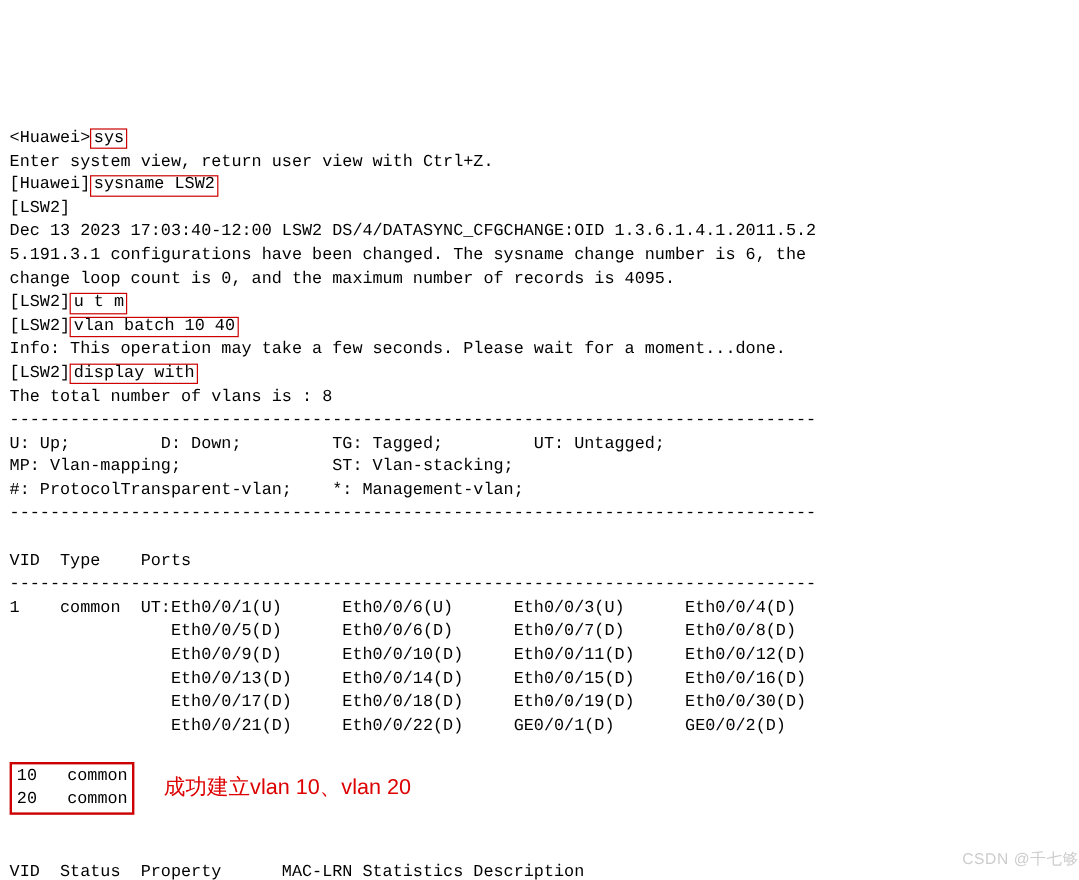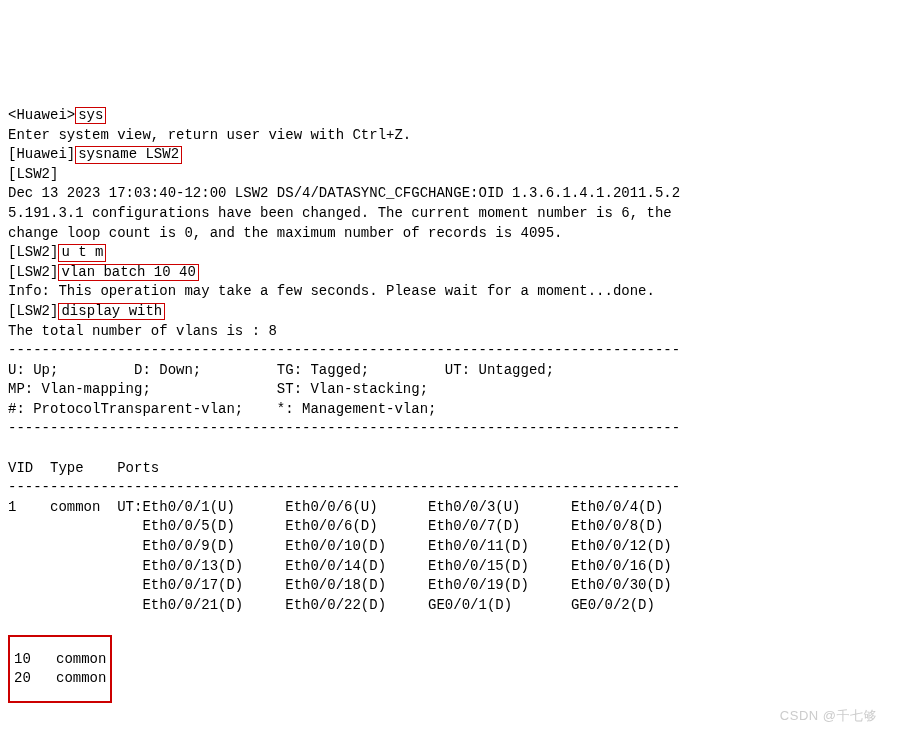--- a/index.html
+++ b/index.html
@@ -24,47 +24,47 @@
   .red-note {
     color: #d00;
     font-family: "Microsoft YaHei", Arial, sans-serif;
     font-size: 18px;
     display: inline-block;
     white-space: normal;
   }
   .vlan-box {
     border: 2px solid #c00;
     display: inline-block;
-    padding: 13px 4px;
+    padding: 1px 4px;
     line-height: 1.35;
     vertical-align: top;
   }
   .row { display: flex; align-items: center; gap: 24px; }
   .watermark {
     position: fixed;
-    right: 22px;
+    right: 0;
     bottom: 8px;
     color: #ccc;
     font-family: Arial, sans-serif;
     font-size: 13px;
     letter-spacing: 0.5px;
   }
 </style>
 </head>
 <body>
 
 
 
 <div class="cli">
 <span>&lt;Huawei&gt;</span><span class="hl">sys</span>
 <span>Enter system view, return user view with Ctrl+Z.</span>
 <span>[Huawei]</span><span class="hl">sysname LSW2</span>
 <span>[LSW2]</span>
 <span>Dec 13 2023 17:03:40-12:00 LSW2 DS/4/DATASYNC_CFGCHANGE:OID 1.3.6.1.4.1.2011.5.2</span>
-<span>5.191.3.1 configurations have been changed. The current moment number is 6, the</span>
+<span>5.191.3.1 configurations have been changed. The sysname change number is 6, the</span>
 <span>change loop count is 0, and the maximum number of records is 4095.</span>
 <span>[LSW2]</span><span class="hl">u t m</span>
 <span>[LSW2]</span><span class="hl">vlan batch 10 40</span>
 <span>Info: This operation may take a few seconds. Please wait for a moment...done.</span>
 <span>[LSW2]</span><span class="hl">display with</span>
 <span>The total number of vlans is : 8</span>
 <span>--------------------------------------------------------------------------------</span>
 <span>U: Up;         D: Down;         TG: Tagged;         UT: Untagged;</span>
 <span>MP: Vlan-mapping;               ST: Vlan-stacking;</span>
 <span>#: ProtocolTransparent-vlan;    *: Management-vlan;</span>
@@ -74,21 +74,21 @@
 <span>--------------------------------------------------------------------------------</span>
 <span>1    common  UT:Eth0/0/1(U)      Eth0/0/6(U)      Eth0/0/3(U)      Eth0/0/4(D)</span>
 <span>                Eth0/0/5(D)      Eth0/0/6(D)      Eth0/0/7(D)      Eth0/0/8(D)</span>
 <span>                Eth0/0/9(D)      Eth0/0/10(D)     Eth0/0/11(D)     Eth0/0/12(D)</span>
 <span>                Eth0/0/13(D)     Eth0/0/14(D)     Eth0/0/15(D)     Eth0/0/16(D)</span>
 <span>                Eth0/0/17(D)     Eth0/0/18(D)     Eth0/0/19(D)     Eth0/0/30(D)</span>
 <span>                Eth0/0/21(D)     Eth0/0/22(D)     GE0/0/1(D)       GE0/0/2(D)</span>
 </div>
 <div class="row">
 <span class="vlan-box"><span>10   common</span>
-<span>20   common</span></span>
+<span>20   common</span></span><span class="red-note">成功建立vlan 10、vlan 20</span>
 </div>
 <div class="cli">
 <span>VID  Status  Property      MAC-LRN Statistics Description</span>
 
 
 
 
 </div>
 
 <div class="watermark">CSDN @千七够</div>

